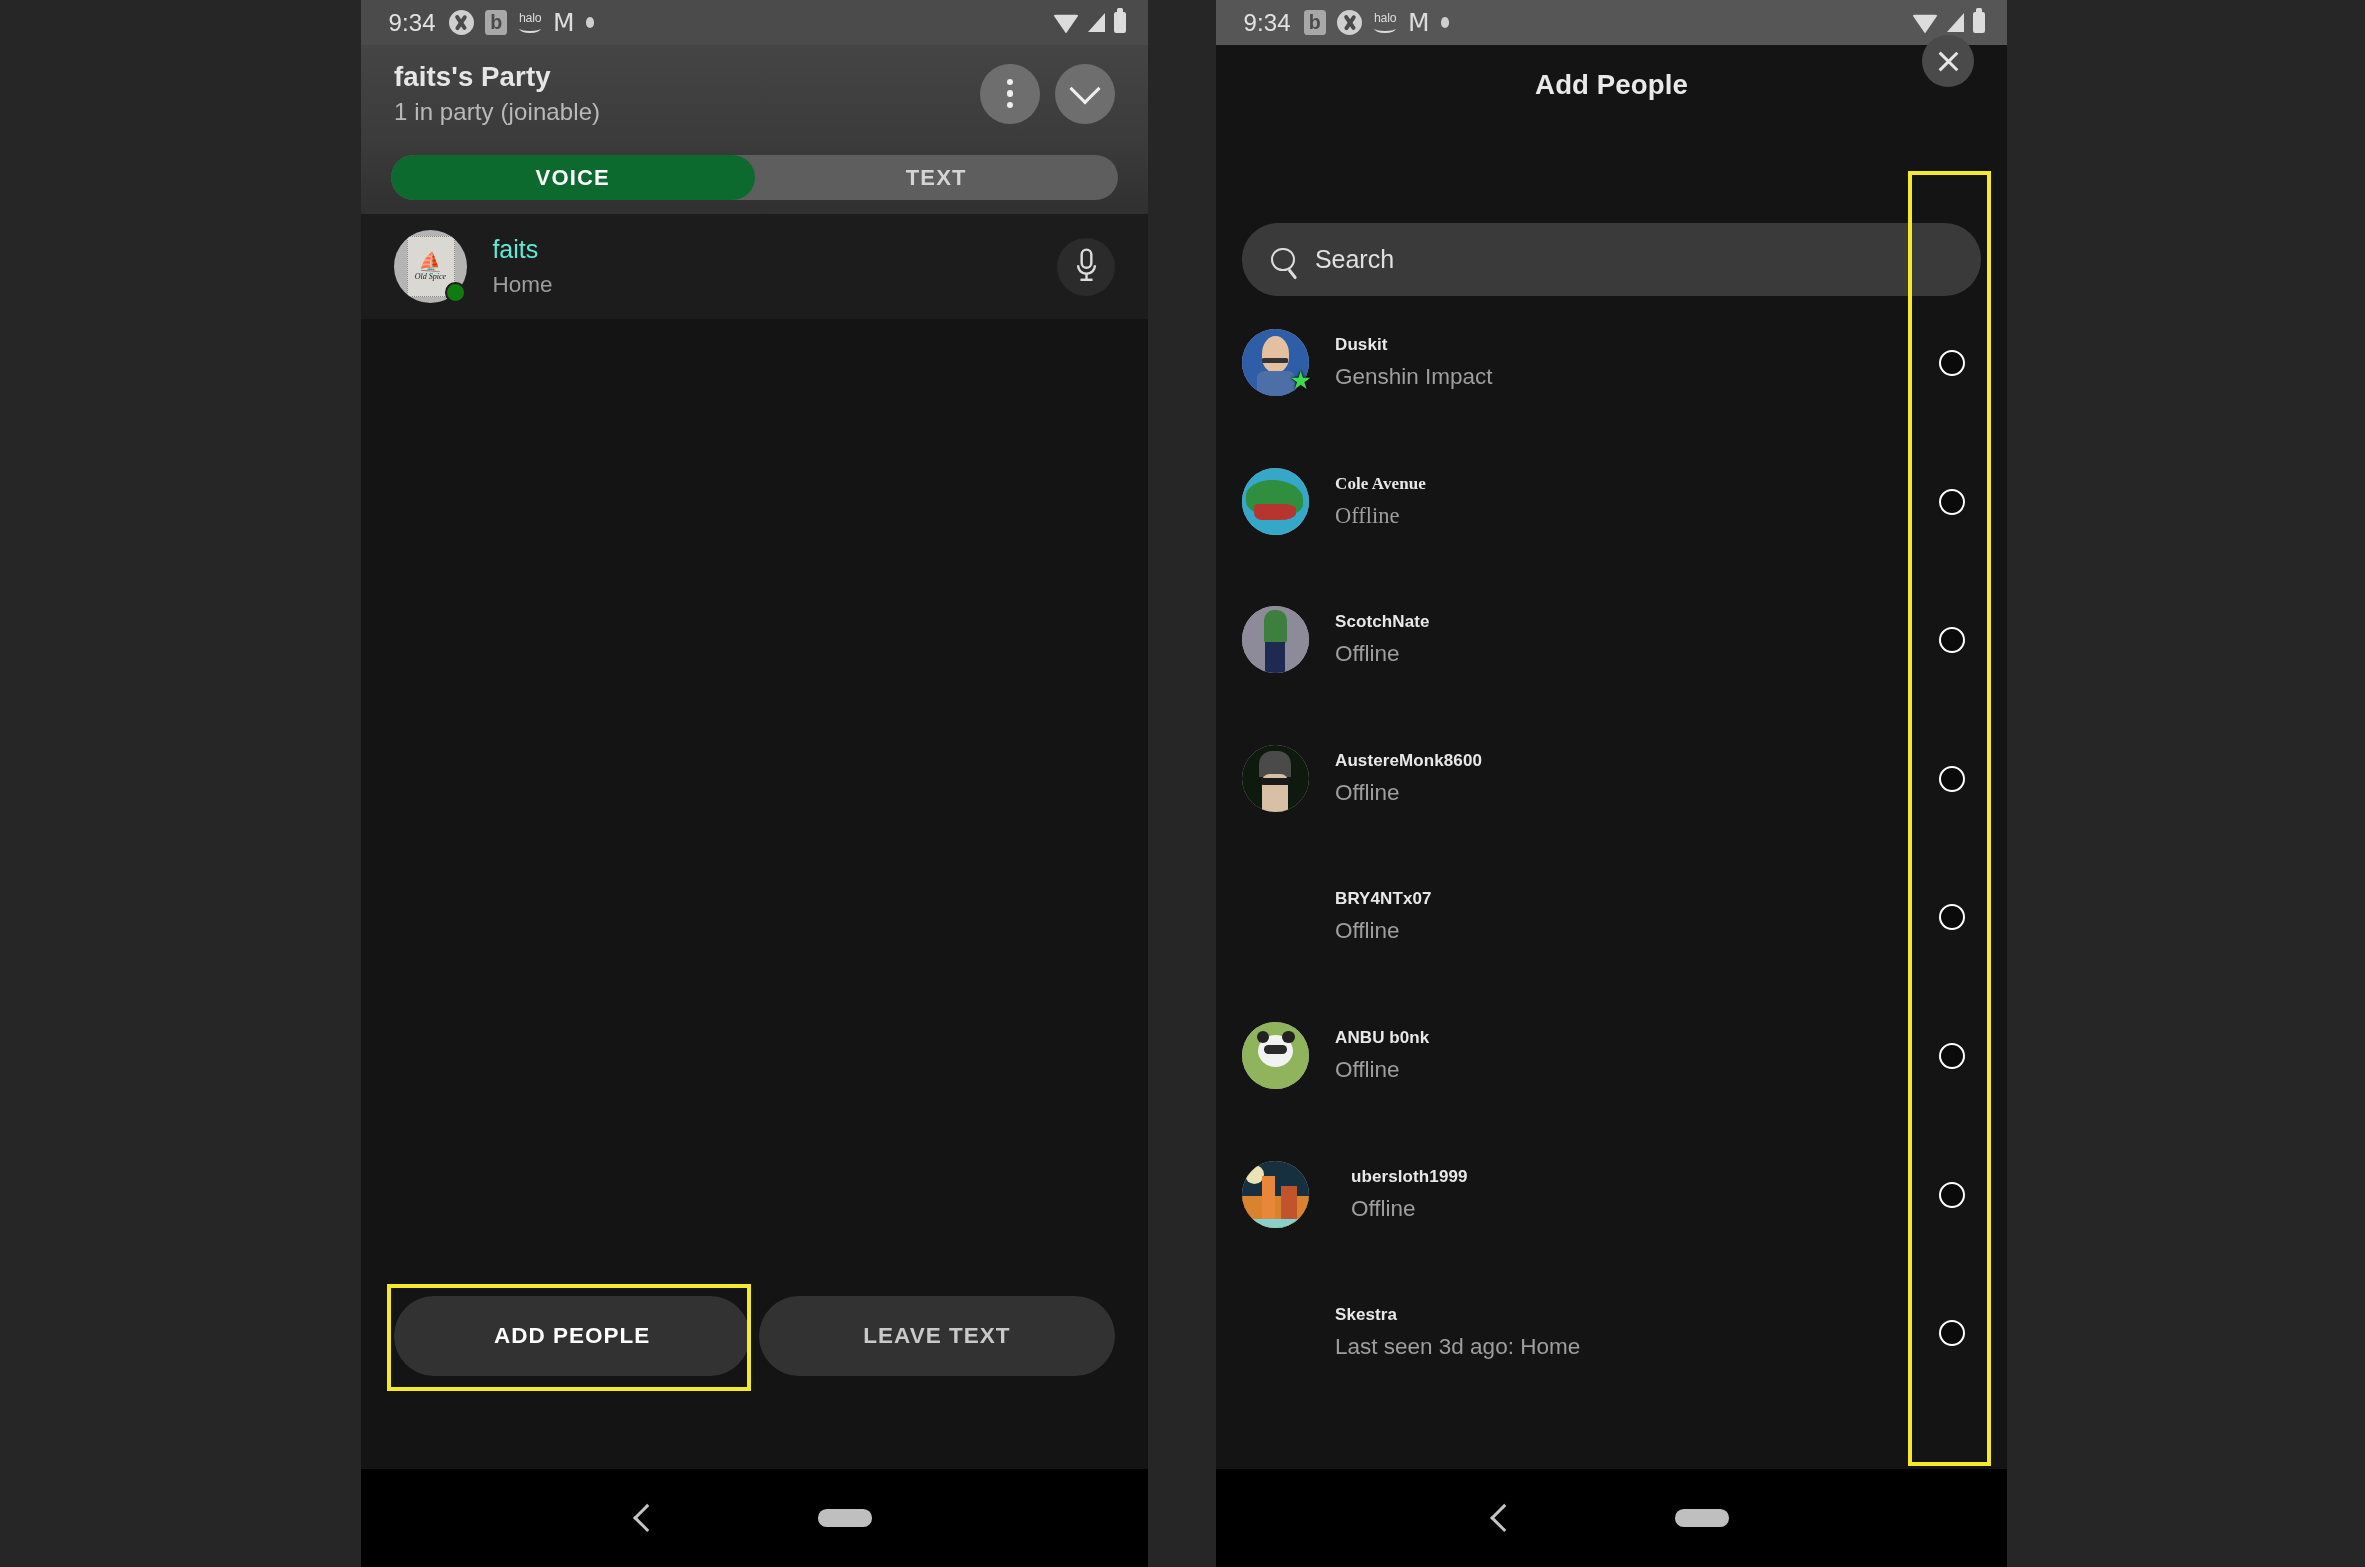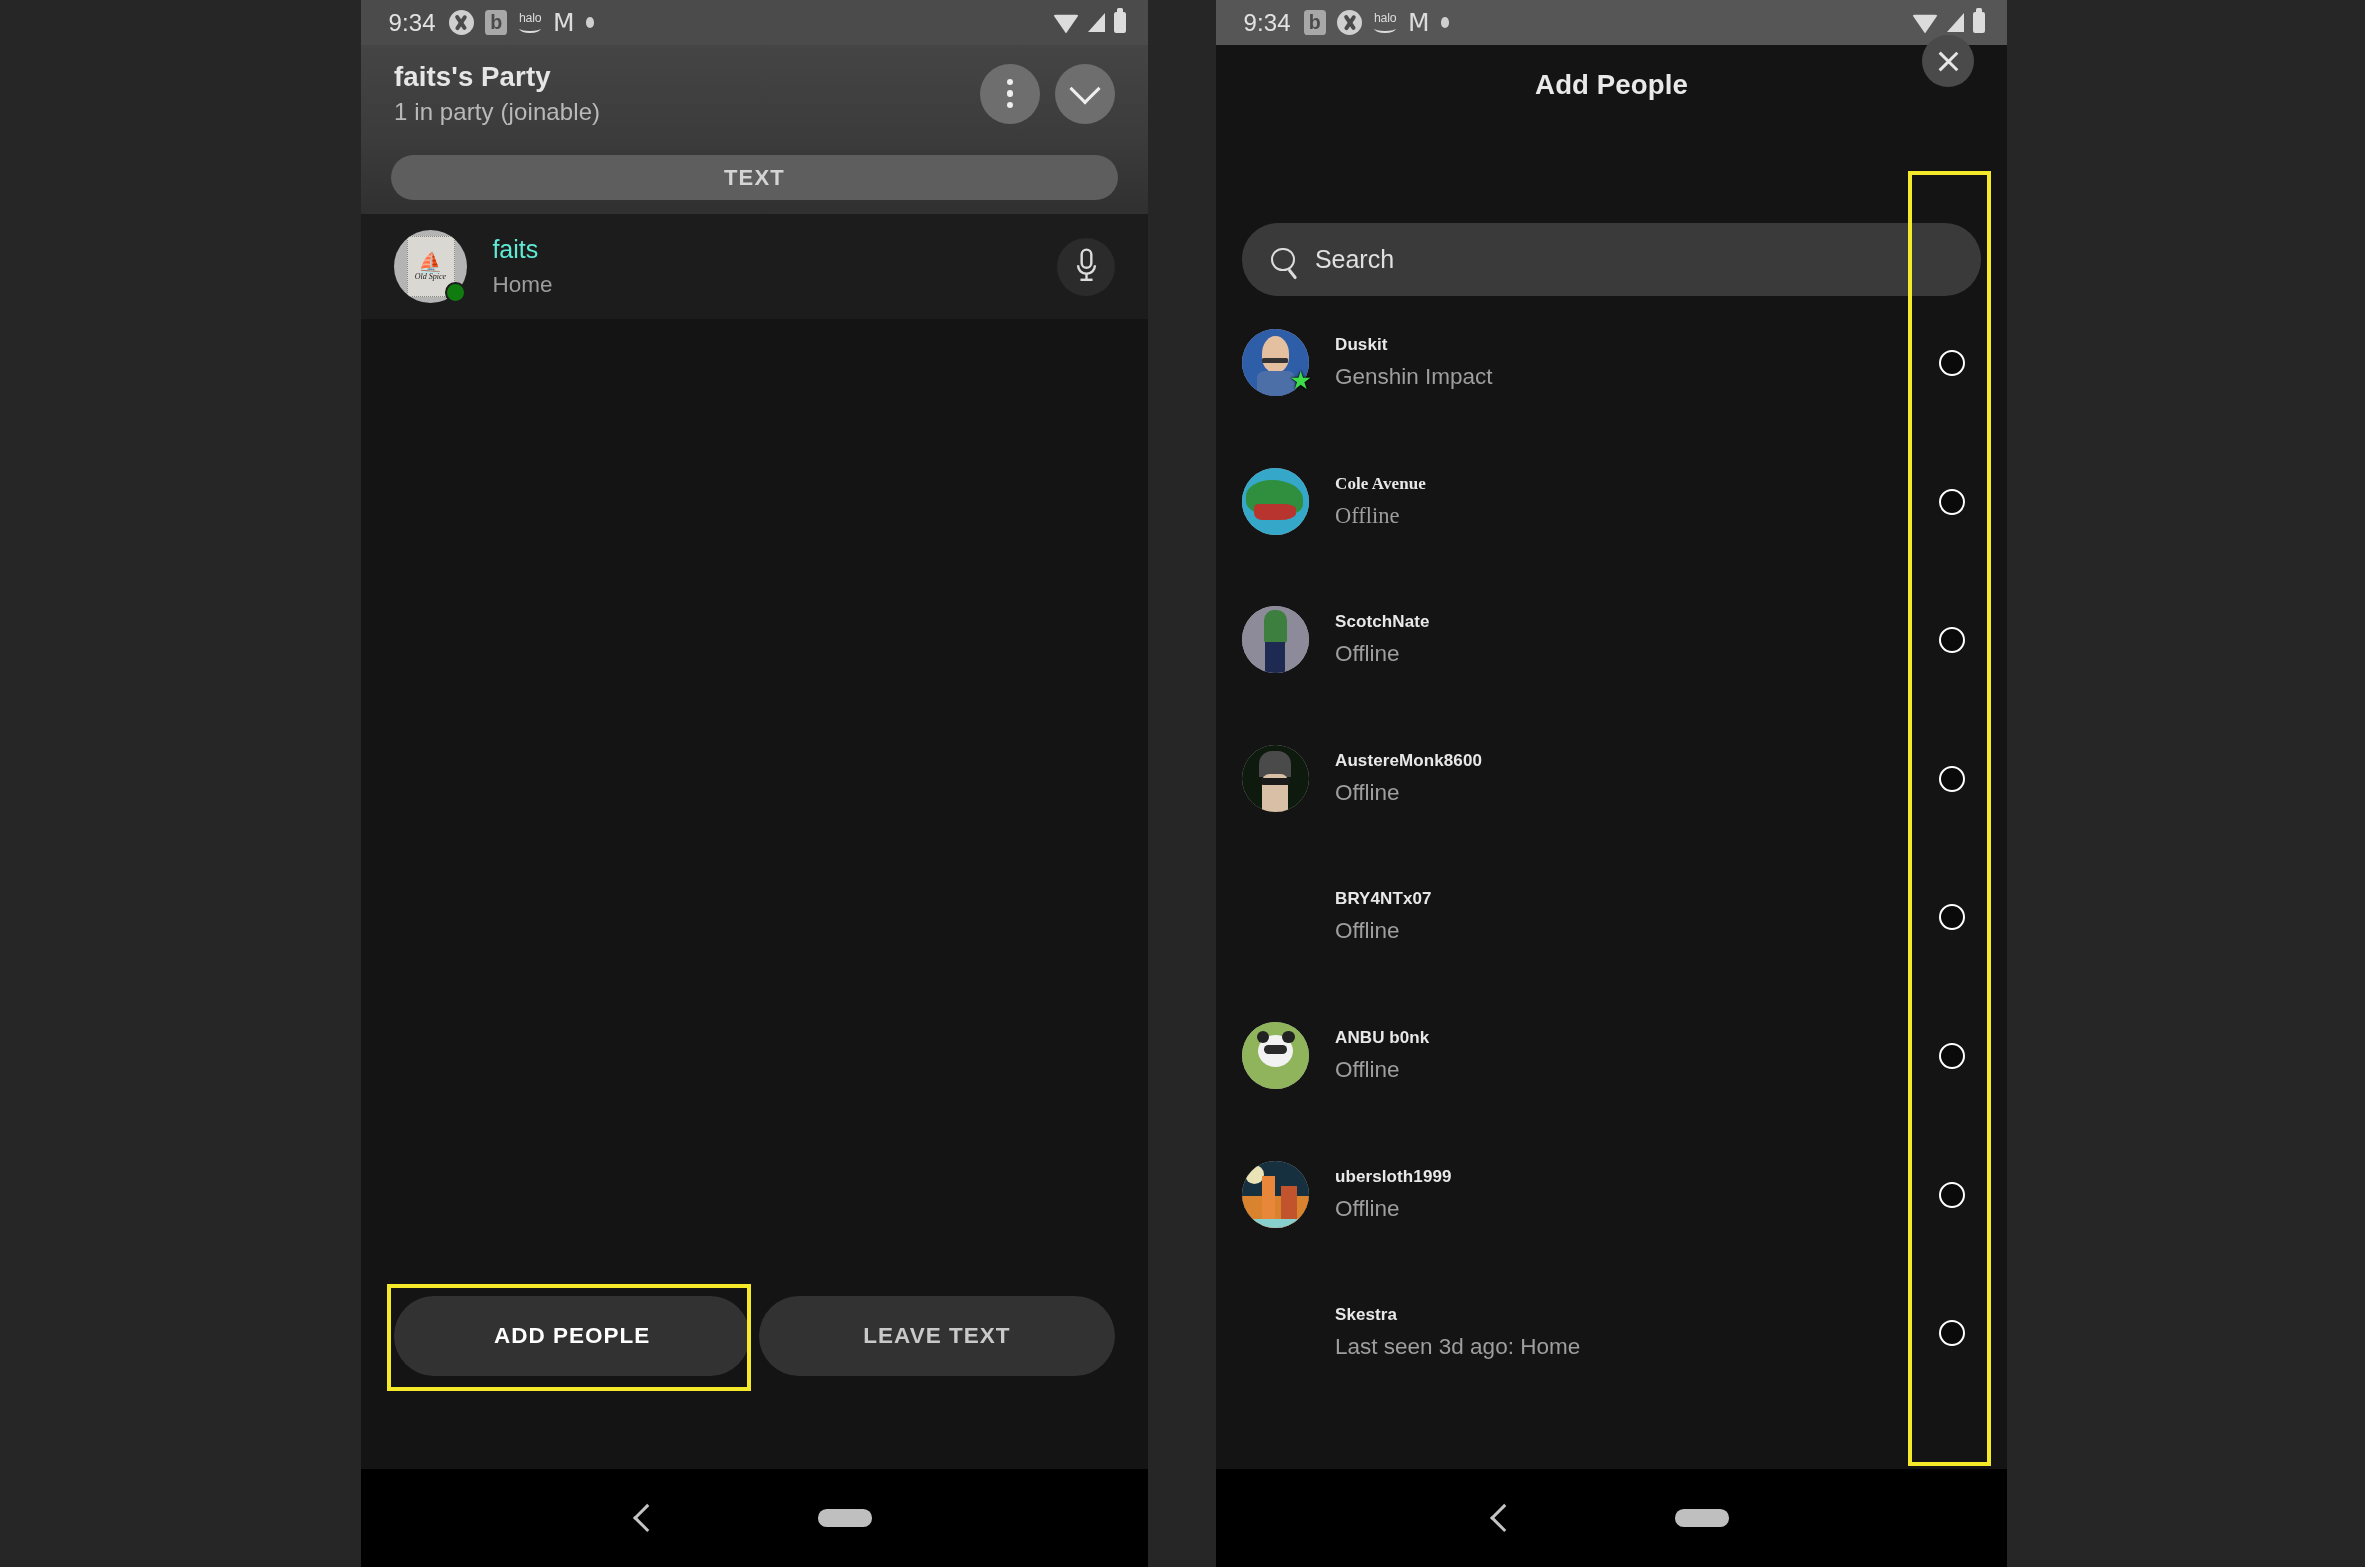--- a/index.html
+++ b/index.html
@@ -515,20 +515,21 @@
           <i></i>
         </span>
     </div>
     <div class="round-btn">
       <span class="chev-d"></span>
     </div>
   </div>
 
   <div id="tabs">
     <div class="tabs-track">
+      <div class="tab active">VOICE</div>
       <div class="tab">TEXT</div>
     </div>
   </div>
 
   <div id="member-row">
     <div class="avatar-wrap">
       <div class="avatar">
         <div class="oldspice">
           <span class="ship">⛵</span>
           <span>Old Spice</span>
@@ -665,21 +666,21 @@
               <i></i>
             </div>
           </div>
         </div>
         <div class="p-texts">
           <div class="p-name">ANBU b0nk</div>
           <div class="p-status">Offline</div>
         </div>
         <span class="radio"></span>
       </div>
-      <div class="person-row" style="position: absolute; left: 0px; right: 0px; top: 832px;">
+      <div class="person-row" style="position: absolute; left: 0px; right: 0px; top: 832px; gap: 16px;">
         <div class="p-avatar-wrap">
           <div class="p-avatar">
             <div class="art art-city"></div>
             <div class="city-b1"></div>
             <div class="city-b2"></div>
             <div class="city-b3"></div>
           </div>
         </div>
         <div class="p-texts">
           <div class="p-name">ubersloth1999</div>

